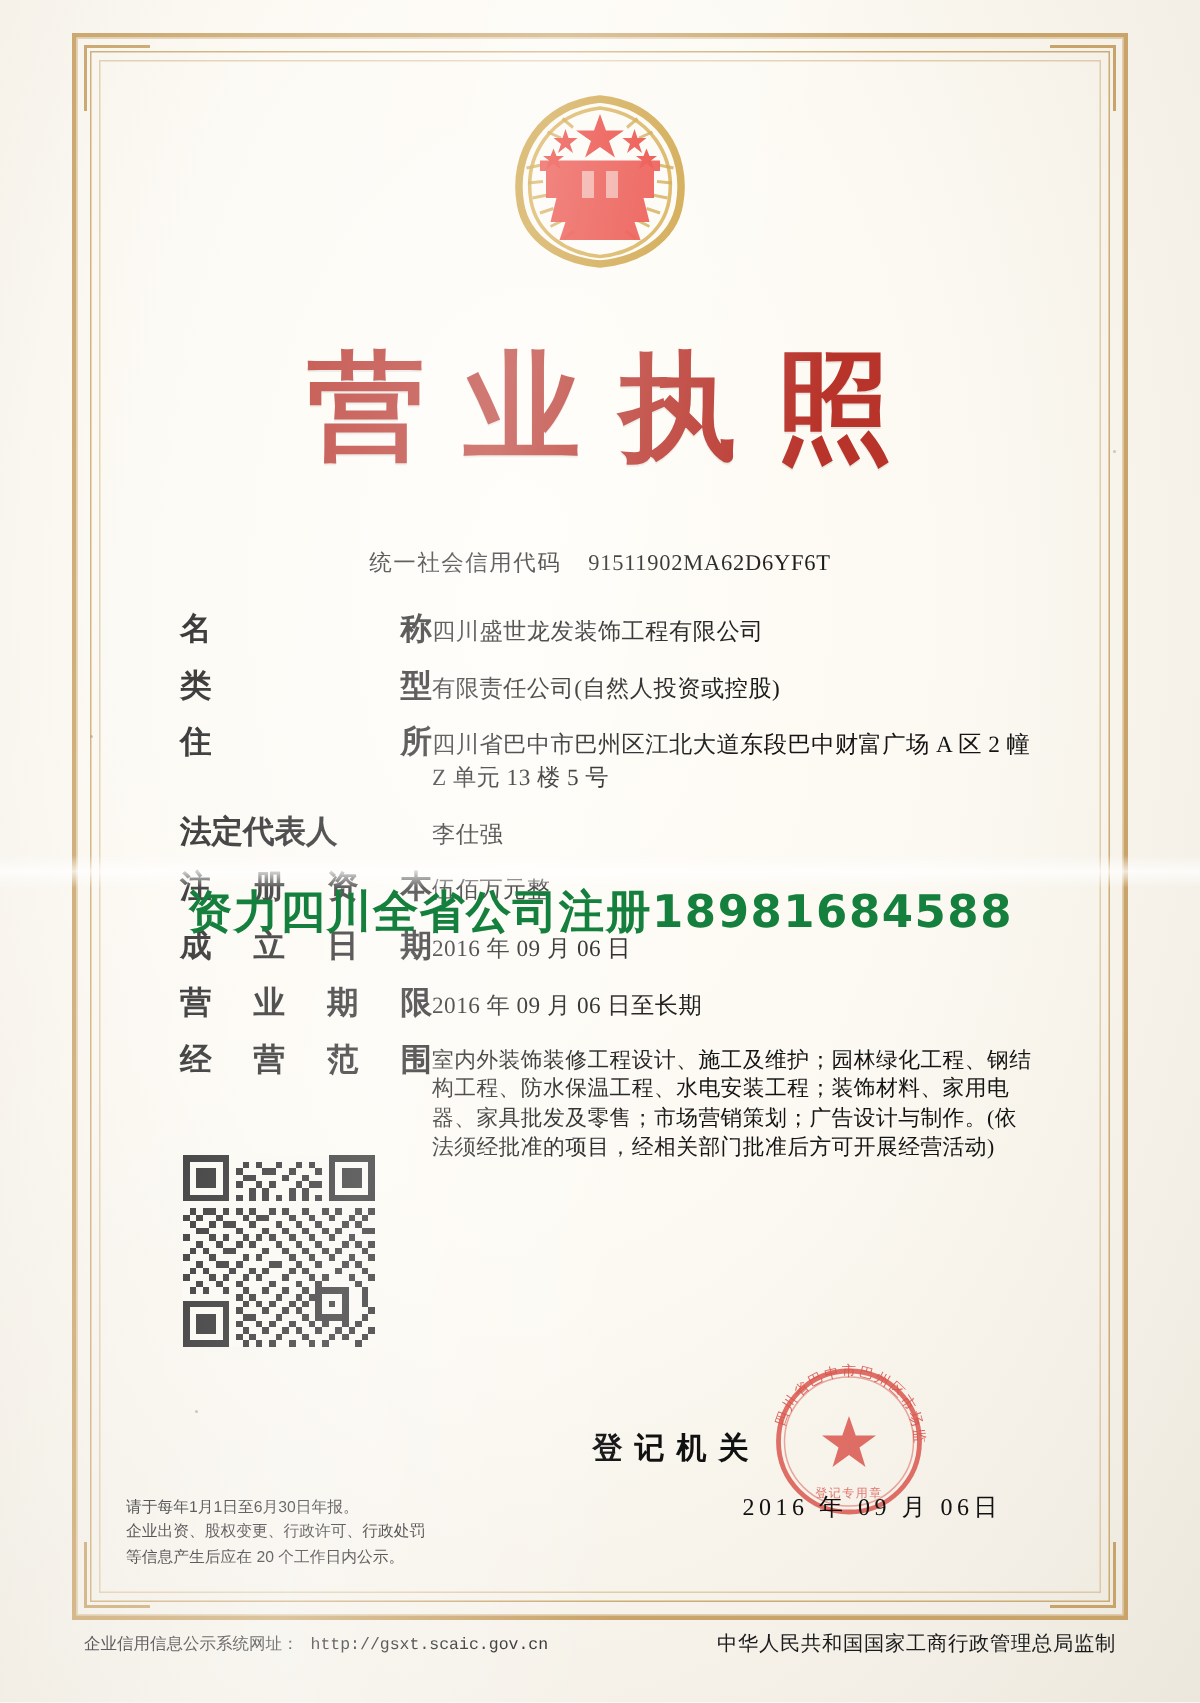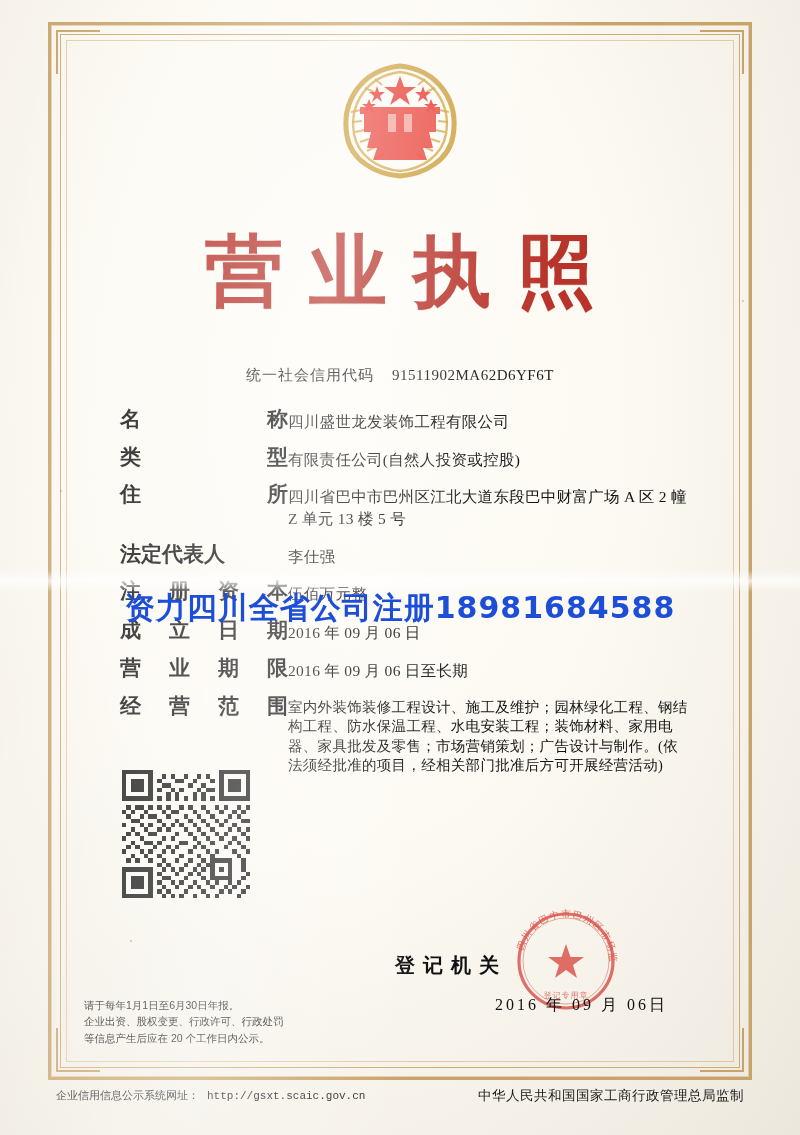--- a/index.html
+++ b/index.html
@@ -226,21 +226,21 @@
 
   
   .watermark {
     position: absolute;
     left: 0;
     right: 0;
     top: 588px;
     text-align: center;
     font-size: 30px;
     font-weight: bold;
-    color: #1d4ed8;
+    color: #15803d;
     letter-spacing: 1px;
     font-family: "DejaVu Sans", "Liberation Sans", sans-serif;
     z-index: 30;
     pointer-events: none;
   }
   
   .scanband {
     position: absolute;
     left: 0; right: 0;
     top: 570px;

